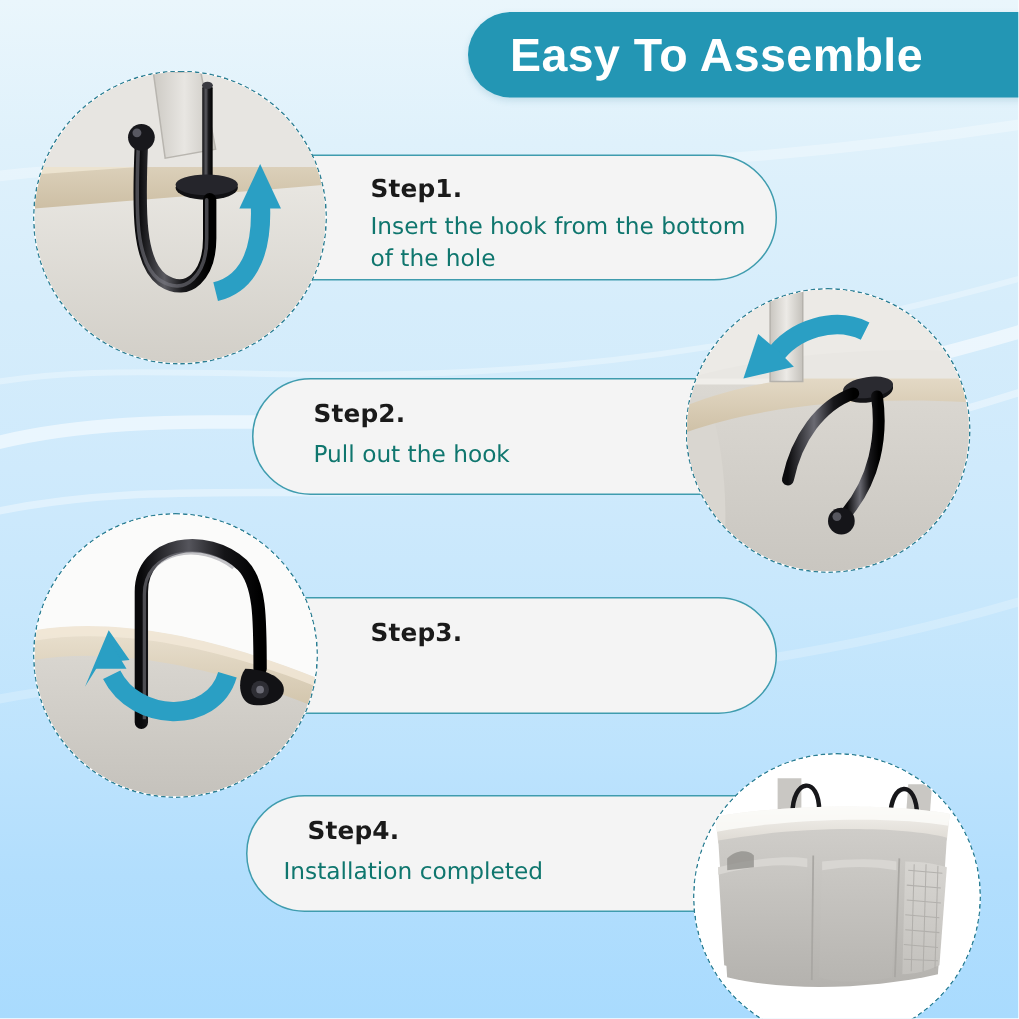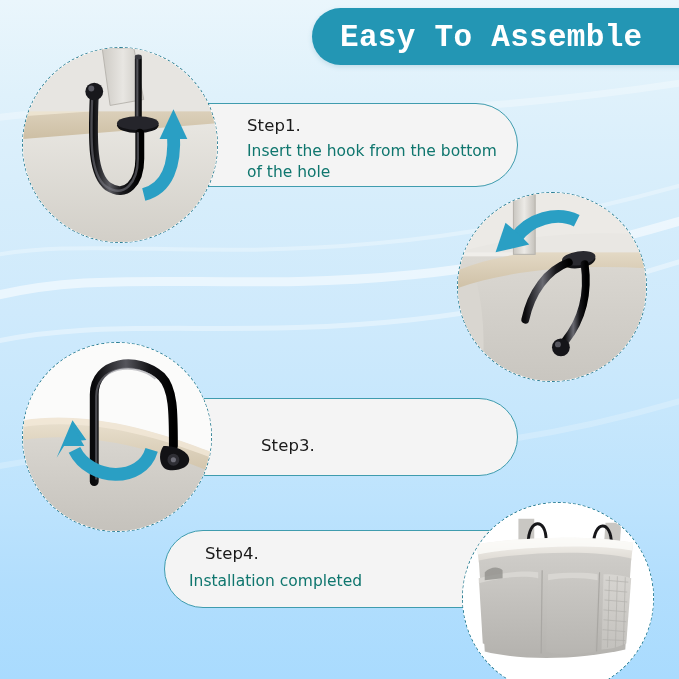--- a/index.html
+++ b/index.html
@@ -10,41 +10,41 @@
 
   
   .swoosh{position:absolute;pointer-events:none;}
 
   
   #banner{position:absolute;left:312px;top:8px;width:380px;height:57px;
     background:#2396b4;border-radius:29px 0 0 29px;
     box-shadow:0 2px 5px rgba(40,120,150,.18);}
   #banner-text{position:absolute;left:28px;top:50%;transform:translateY(-50%);
     color:#ffffff;font-size:31px;font-weight:bold;letter-spacing:.3px;white-space:nowrap;
-    font-family:Liberation Mono, monospace;}
+    font-family:Liberation Sans, sans-serif;}
 
   
   .card{position:absolute;background:#f4f4f4;border:1.4px solid #3f9cae;box-sizing:border-box;}
   .card.right-pill{border-radius:6px 44px 44px 6px;}
   .card.left-pill{border-radius:44px 6px 6px 44px;}
-  .card .step-title{position:absolute;font-size:16.5px;font-weight:normal;color:#1a1a1a;
+  .card .step-title{position:absolute;font-size:16.5px;font-weight:bold;color:#1a1a1a;
     font-family:"DejaVu Sans",sans-serif;letter-spacing:.1px;}
   .card .step-desc{position:absolute;font-size:15.5px;color:#0f766e;line-height:21px;
     font-family:"DejaVu Sans",sans-serif;}
 
   #card1{left:168px;top:103px;width:350px;height:84px;}
   #card1 .step-title{left:78px;top:12px;}
   #card1 .step-desc{left:78px;top:37px;width:260px;}
 
   #card2{left:168px;top:252px;width:350px;height:78px;}
   #card2 .step-title{left:40px;top:13px;}
   #card2 .step-desc{left:40px;top:40px;width:260px;}
 
   #card3{left:168px;top:398px;width:350px;height:78px;}
-  #card3 .step-title{left:92px;top:13px;margin-top:24px;}
+  #card3 .step-title{left:78px;top:13px;}
   #card3 .step-desc{left:78px;top:40px;width:260px;}
 
   #card4{left:164px;top:530px;width:350px;height:78px;}
   #card4 .step-title{left:40px;top:13px;}
   #card4 .step-desc{left:24px;top:40px;width:260px;}
 
   
   .photo{position:absolute;border-radius:50%;overflow:hidden;
     border:1.6px dashed #2c7f94;background:#ffffff;box-sizing:border-box;}
   .photo svg{display:block;width:100%;height:100%;}
@@ -69,20 +69,24 @@
 
   <div id="banner">
     <div id="banner-text">Easy To Assemble</div>
   </div>
 
   <div id="card1" class="card right-pill">
     <div class="step-title">Step1.</div>
     <div class="step-desc">Insert the hook from the bottom of the hole</div>
   </div>
 
+  <div id="card2" class="card left-pill">
+    <div class="step-title">Step2.</div>
+    <div class="step-desc">Pull out the hook</div>
+  </div>
 
   <div id="card3" class="card right-pill">
     <div class="step-title">Step3.</div>
   </div>
 
   <div id="card4" class="card left-pill">
     <div class="step-title">Step4.</div>
     <div class="step-desc">Installation completed</div>
   </div>
 

